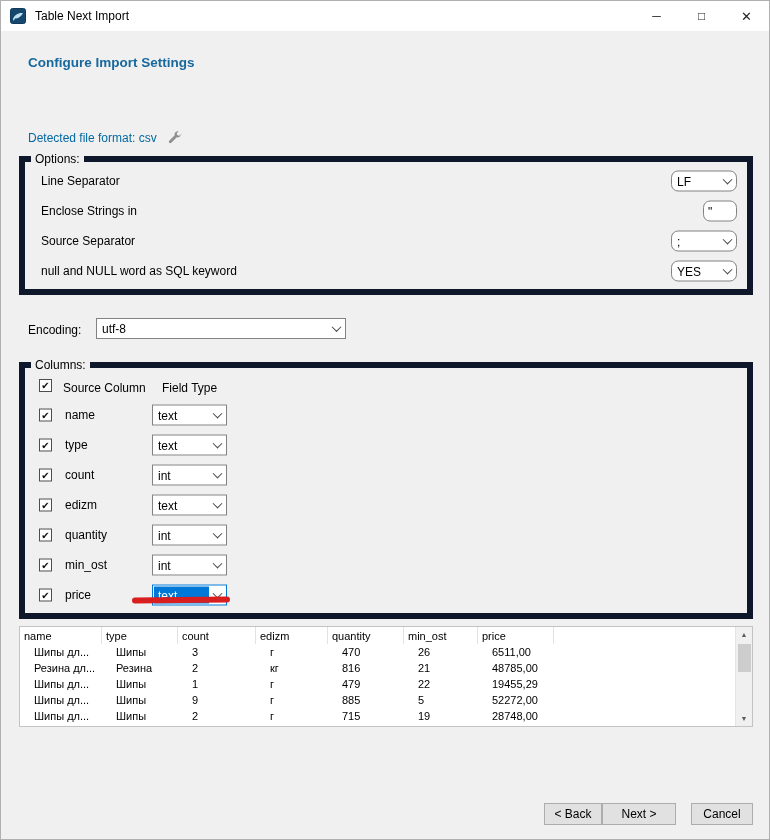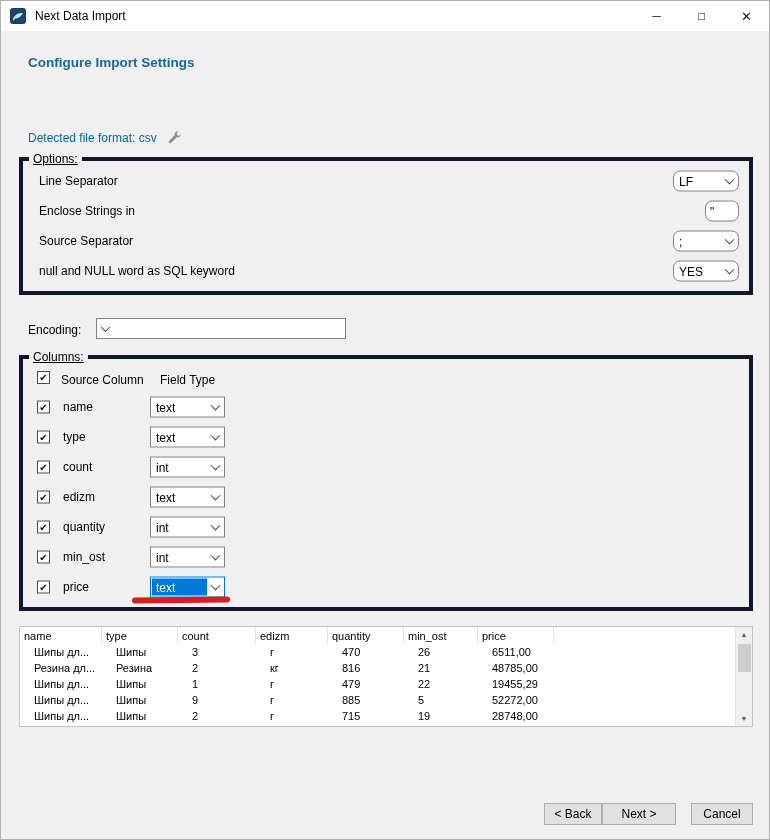--- a/index.html
+++ b/index.html
@@ -18,24 +18,24 @@
              font-size:12px; color:#222; cursor:default; }
   .win-btn.close { font-size:13px; }
 
   
   .page-title { position:absolute; left:27px; top:54px; font-size:13.5px; font-weight:bold; }
   .detected { position:absolute; left:27px; top:129px; font-size:12px; color:#0369a1;
               display:flex; align-items:center; gap:10px; }
   .wrench { width:15px; height:15px; }
 
   
-  fieldset { position:absolute; border:4px solid #0f172a; background:transparent;text-decoration:underline; }
+  fieldset { position:absolute; border:6px solid #0f172a; background:transparent; }
   legend { font-size:12px; color:#000; margin-left:6px; padding:0 4px; }
   .options-group { left:18px; top:151px; width:734px; height:143px; }
-  .columns-group { left:18px; top:349px; width:734px; height:261px; }
+  .columns-group { left:18px; top:357px; width:734px; height:261px; }
 
   .opt-row { position:relative; height:30px; }
   .opt-label { position:absolute; left:16px; top:50%; transform:translateY(-50%); font-size:12px; }
   .opt-ctrl { position:absolute !important; right:10px; top:50%; transform:translateY(-50%);border-radius:7px; }
 
   
   .select { position:relative; height:21px; background:#fff; border:1px solid #828282;
             display:flex; align-items:center; font-size:12px; cursor:default; }
   .sel-val { padding-left:5px; flex:1; white-space:nowrap; overflow:hidden; }
   .chev { width:17px; height:100%; display:flex; align-items:center; justify-content:center; flex:0 0 auto; }
@@ -98,21 +98,21 @@
 </head>
 <body>
 
 <div class="window">
 
   <div class="titlebar">
     <svg class="app-icon" viewBox="0 0 16 16">
       <rect x="0.5" y="0.5" width="15" height="15" rx="2" fill="#16486e" stroke="#0e3a5c"></rect>
       <path d="M3 11c1.5-4 5-6.5 10-6-1.5 3.5-4.5 5.5-8 5.5L3.5 13z" fill="#bfe0f2"></path>
     </svg>
-    <span class="title-text">Next Data Import</span>
+    <span class="title-text">Table Next Import</span>
     <div class="win-controls">
       <div class="win-btn">─</div>
       <div class="win-btn">□</div>
       <div class="win-btn close">✕</div>
     </div>
   </div>
 
   <div class="page-title" style="color:#17689c">Configure Import Settings</div>
 
   <div class="detected">
@@ -150,20 +150,21 @@
           <div class="select opt-ctrl" style="width: 66px;">
             <span class="sel-val">YES</span>
             <span class="chev"></span>
           </div>
         </div>
       </div>
   </fieldset>
 
   <span class="enc-label">Encoding:</span>
   <div class="select enc-select">
+    <span class="sel-val">utf-8</span>
     <span class="chev"></span>
   </div>
 
   <fieldset class="columns-group">
     <legend>Columns:</legend>
     <div class="columns-header">
       <span class="checkbox">
         <span class="check">✔</span>
       </span>
       <span class="src-col-label">Source Column</span>

